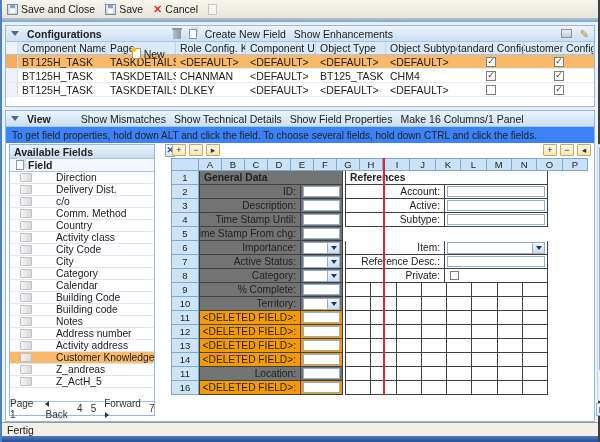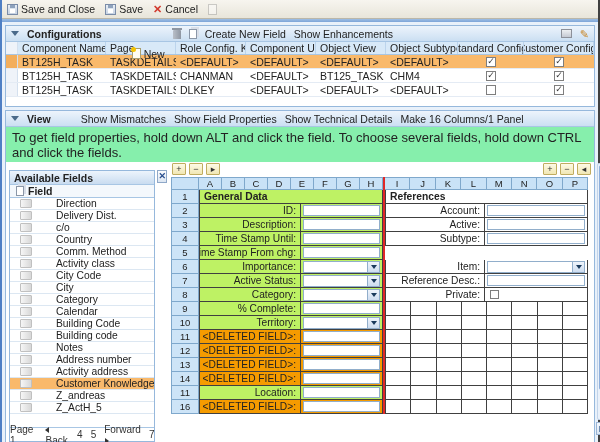--- a/index.html
+++ b/index.html
@@ -49,26 +49,26 @@
   .cfg-row.sel .w-sel { background:#F3AE5C; }
   .w-c1{width:88px}.w-c2{width:70px}.w-c3{width:70px}.w-c4{width:70px}.w-c5{width:70px}.w-c6{width:72px}
   .w-c7{width:66px; justify-content:center;}.w-c8{width:70px; justify-content:center;}
   .cb { width:10px; height:10px; border:1px solid #7E7E7E; background:#fff; display:flex; align-items:center; justify-content:center;
     font-size:9px; line-height:9px; color:#3A3A3A; }
   .cfg-pad { height:9px; }
 
   
   .view-panel { flex:1; display:flex; flex-direction:column; margin-bottom:0; }
   .vlink { cursor:pointer; }
-  .instruction { padding:3px 6px 2px 6px; font-size:13px; background:#86efac; }
+  .instruction { padding:3px 6px 2px 6px; font-size:10px; background:#3b82f6; }
   .workspace { flex:1; display:flex; gap:4px; padding:1px 2px 0 3px; background:#fff; }
 
   
   .fields-col { width:158px; display:flex; flex-direction:column; }
-  .fp-top { display:flex; align-items:flex-start; gap:2px;margin-top:7px; }
+  .fp-top { display:flex; align-items:flex-start; gap:10px; }
   .fields-panel { width:152px; border:1px solid #96B8DC; display:flex; flex-direction:column; height:272px; background:#fff; }
   .fp-header { height:14px; background:linear-gradient(#EDF4FC,#C9DCF0); border-bottom:1px solid #A8C6E4;
     font-weight:bold; display:flex; align-items:center; padding:0 4px; font-size:10.5px; }
   .fp-close { width:13px; height:13px; border:1px solid #8FA8C8; background:linear-gradient(#FDFDFE,#DCE6F2);
     color:#2B4F8E; font-weight:bold; font-size:9px; line-height:11px; text-align:center; cursor:pointer; }
   .fp-colhdr { height:13px; display:flex; align-items:center; gap:4px; padding:0 4px 0 6px;
     border-bottom:1px solid #A8C6E4; background:#F4F8FC; font-size:10.5px;font-weight:bold; }
   .fp-list { flex:1; overflow:hidden; }
   .fld-item { height:12px; display:flex; align-items:center; border-bottom:1px solid #DCE7F2; cursor:pointer; background:#fff; }
   .fld-item.sel { background:#F9B96B; }
@@ -91,21 +91,21 @@
   .red-line { position:absolute; left:212px; top:0; height:237px; width:2px; background:#E02828; z-index:5; }
   .ghead { display:flex; height:13px; }
   .gcorner { width:28px; background:#C9E2F7; border:1px solid #7FA8CC; }
   .hgrp-l { width:184px; display:flex; }
   .hgrp-r { width:203px; display:flex; margin-left:2px; }
   .hcell { flex:1; background:#C9E2F7; border:1px solid #7FA8CC; border-left:none; font-size:9.5px;
     display:flex; align-items:center; justify-content:center; color:#222; }
   .grow { display:flex; height:14px; }
   .rn { width:28px; background:#CDE4F7; border:solid #7FA8CC; border-width:0 1px 1px 1px; font-size:9.5px;
     display:flex; align-items:center; justify-content:center; }
-  .lc { width:184px; border:solid #404040; border-width:0 1px 1px 1px; display:flex; background:#bef264; }
+  .lc { width:144px; border:solid #404040; border-width:0 1px 1px 1px; display:flex; background:#737373; }
   .rc { width:203px; border:solid #404040; border-width:0 1px 1px 1px; margin-left:2px; display:flex; background:#fff; }
   .cell-head { font-weight:bold; font-size:10.3px; align-items:center; padding-left:4px; display:flex; width:100%; }
   .flabel { width:101px; flex:0 0 101px; border-right:1px solid #404040; font-size:10.2px; display:flex;
     align-items:center; justify-content:flex-end; padding-right:4px; white-space:nowrap; overflow:hidden; }
   .rlabel { width:99px; flex:0 0 99px; }
   .fctrl { flex:1; display:flex; align-items:center; padding:0 2px; min-width:0; }
   .tin { height:11px; flex:1; border:1px solid #91AECB; background:#fff; min-width:0; }
   .selbox { height:12px; flex:1; border:1px solid #91AECB; background:#fff; display:flex; min-width:0; }
   .selfill { flex:1; }
   .dbtn { width:12px; flex:0 0 12px; background:linear-gradient(#EFF4FB,#CEDDF0); border-left:1px solid #91AECB;
@@ -172,21 +172,21 @@
       <span class="ic-monitor"></span>
       <span class="ic-pencil">✎</span>
     </div>
     <div class="cfg-table">
       <div class="cfg-hrow">
           <div class="cfg-hcell w-sel"></div>
           <div class="cfg-hcell w-c1">Component Name</div>
           <div class="cfg-hcell w-c2">Page</div>
           <div class="cfg-hcell w-c3">Role Config. Key</div>
           <div class="cfg-hcell w-c4">Component Usage</div>
-          <div class="cfg-hcell w-c5">Object View</div>
+          <div class="cfg-hcell w-c5">Object Type</div>
           <div class="cfg-hcell w-c6">Object Subtype</div>
           <div class="cfg-hcell w-c7">Standard Config.</div>
           <div class="cfg-hcell w-c8">Customer Config.</div>
         </div>
       <div>
           <div class="cfg-row sel">
             <div class="cfg-cell w-sel"></div>
             <div class="cfg-cell w-c1">BT125H_TASK</div>
             <div class="cfg-cell w-c2">TASKDETAILS</div>
             <div class="cfg-cell w-c3">&lt;DEFAULT&gt;</div>
@@ -234,22 +234,22 @@
       <div class="cfg-pad"></div>
     </div>
   </div>
 
   <div class="panel view-panel">
     <div class="panel-header">
       <span class="tri-down"></span>
       <span class="ph-title">View</span>
       <span style="width:14px"></span>
       <span class="vlink">Show Mismatches</span>
+      <span class="vlink">Show Technical Details</span>
       <span class="vlink">Show Field Properties</span>
-      <span class="vlink">Show Technical Details</span>
       <span class="vlink">Make 16 Columns/1 Panel</span>
     </div>
     <div class="instruction">To get field properties, hold down ALT and click the field. To choose several fields, hold down CTRL and click the fields.</div>
 
     <div class="workspace">
 
       <div class="fields-col">
         <div class="fp-top">
           <div class="fields-panel">
             <div class="fp-header">Available Fields</div>
@@ -265,25 +265,25 @@
                 <div class="fld-item">
                   <div class="grip"></div>
                   <div class="fld-label">Delivery Dist.</div>
                 </div>
                 <div class="fld-item">
                   <div class="grip"></div>
                   <div class="fld-label">c/o</div>
                 </div>
                 <div class="fld-item">
                   <div class="grip"></div>
+                  <div class="fld-label">Comm. Method</div>
+                </div>
+                <div class="fld-item">
+                  <div class="grip"></div>
                   <div class="fld-label">Country</div>
-                </div>
-                <div class="fld-item">
-                  <div class="grip"></div>
-                  <div class="fld-label">Comm. Method</div>
                 </div>
                 <div class="fld-item">
                   <div class="grip"></div>
                   <div class="fld-label">Activity class</div>
                 </div>
                 <div class="fld-item">
                   <div class="grip"></div>
                   <div class="fld-label">City Code</div>
                 </div>
                 <div class="fld-item">

